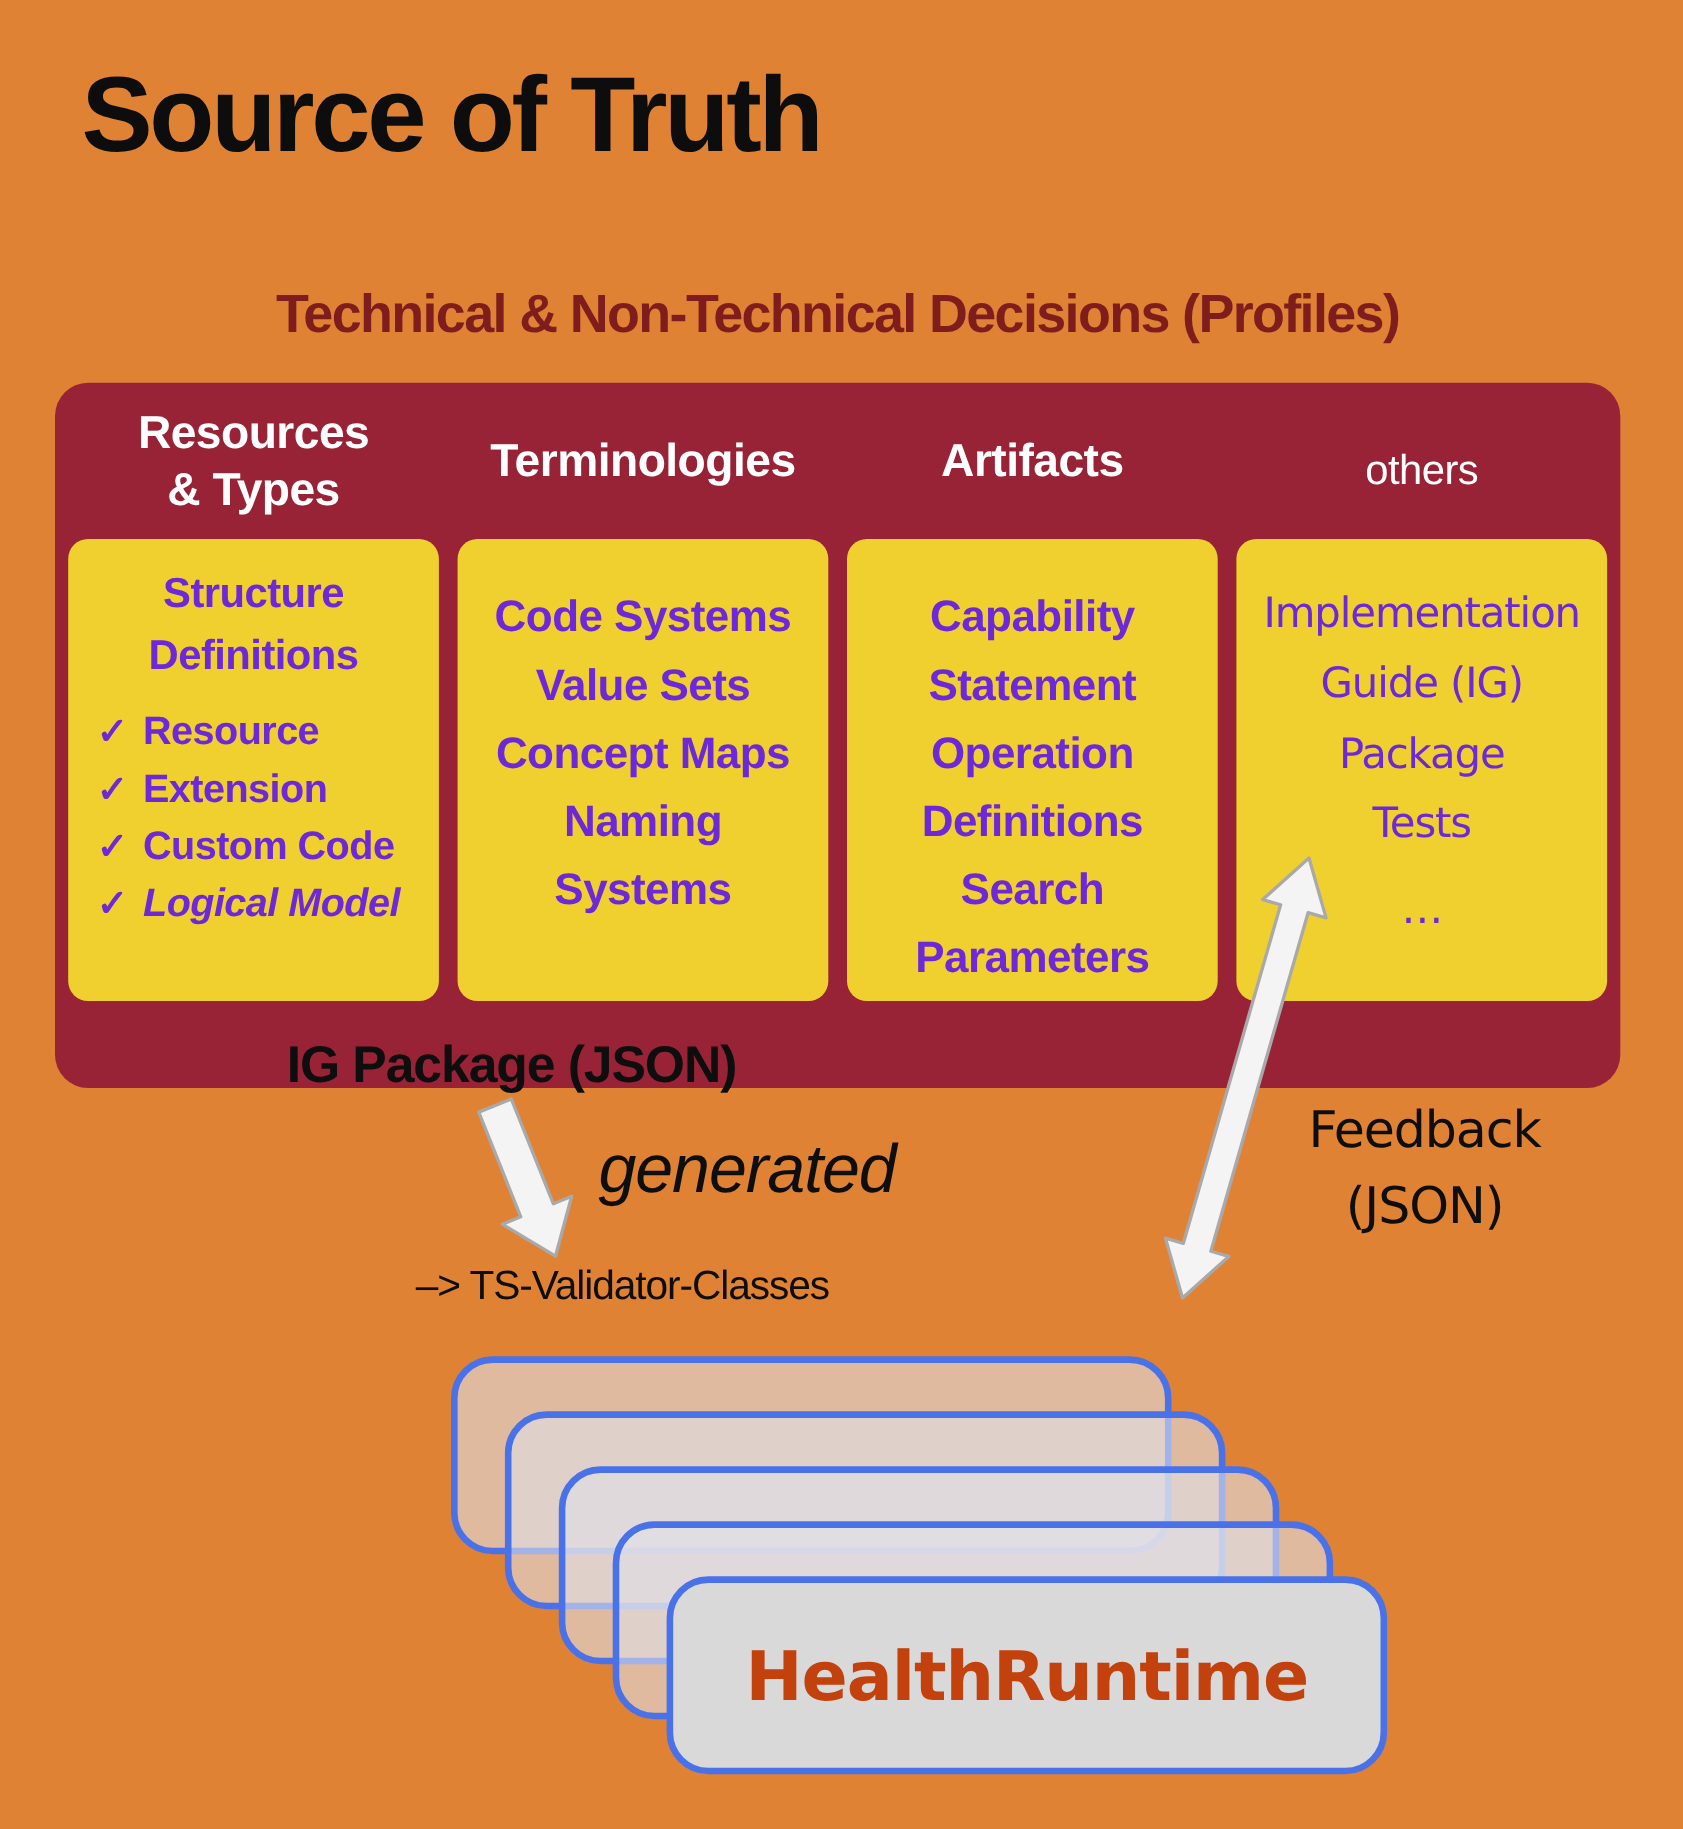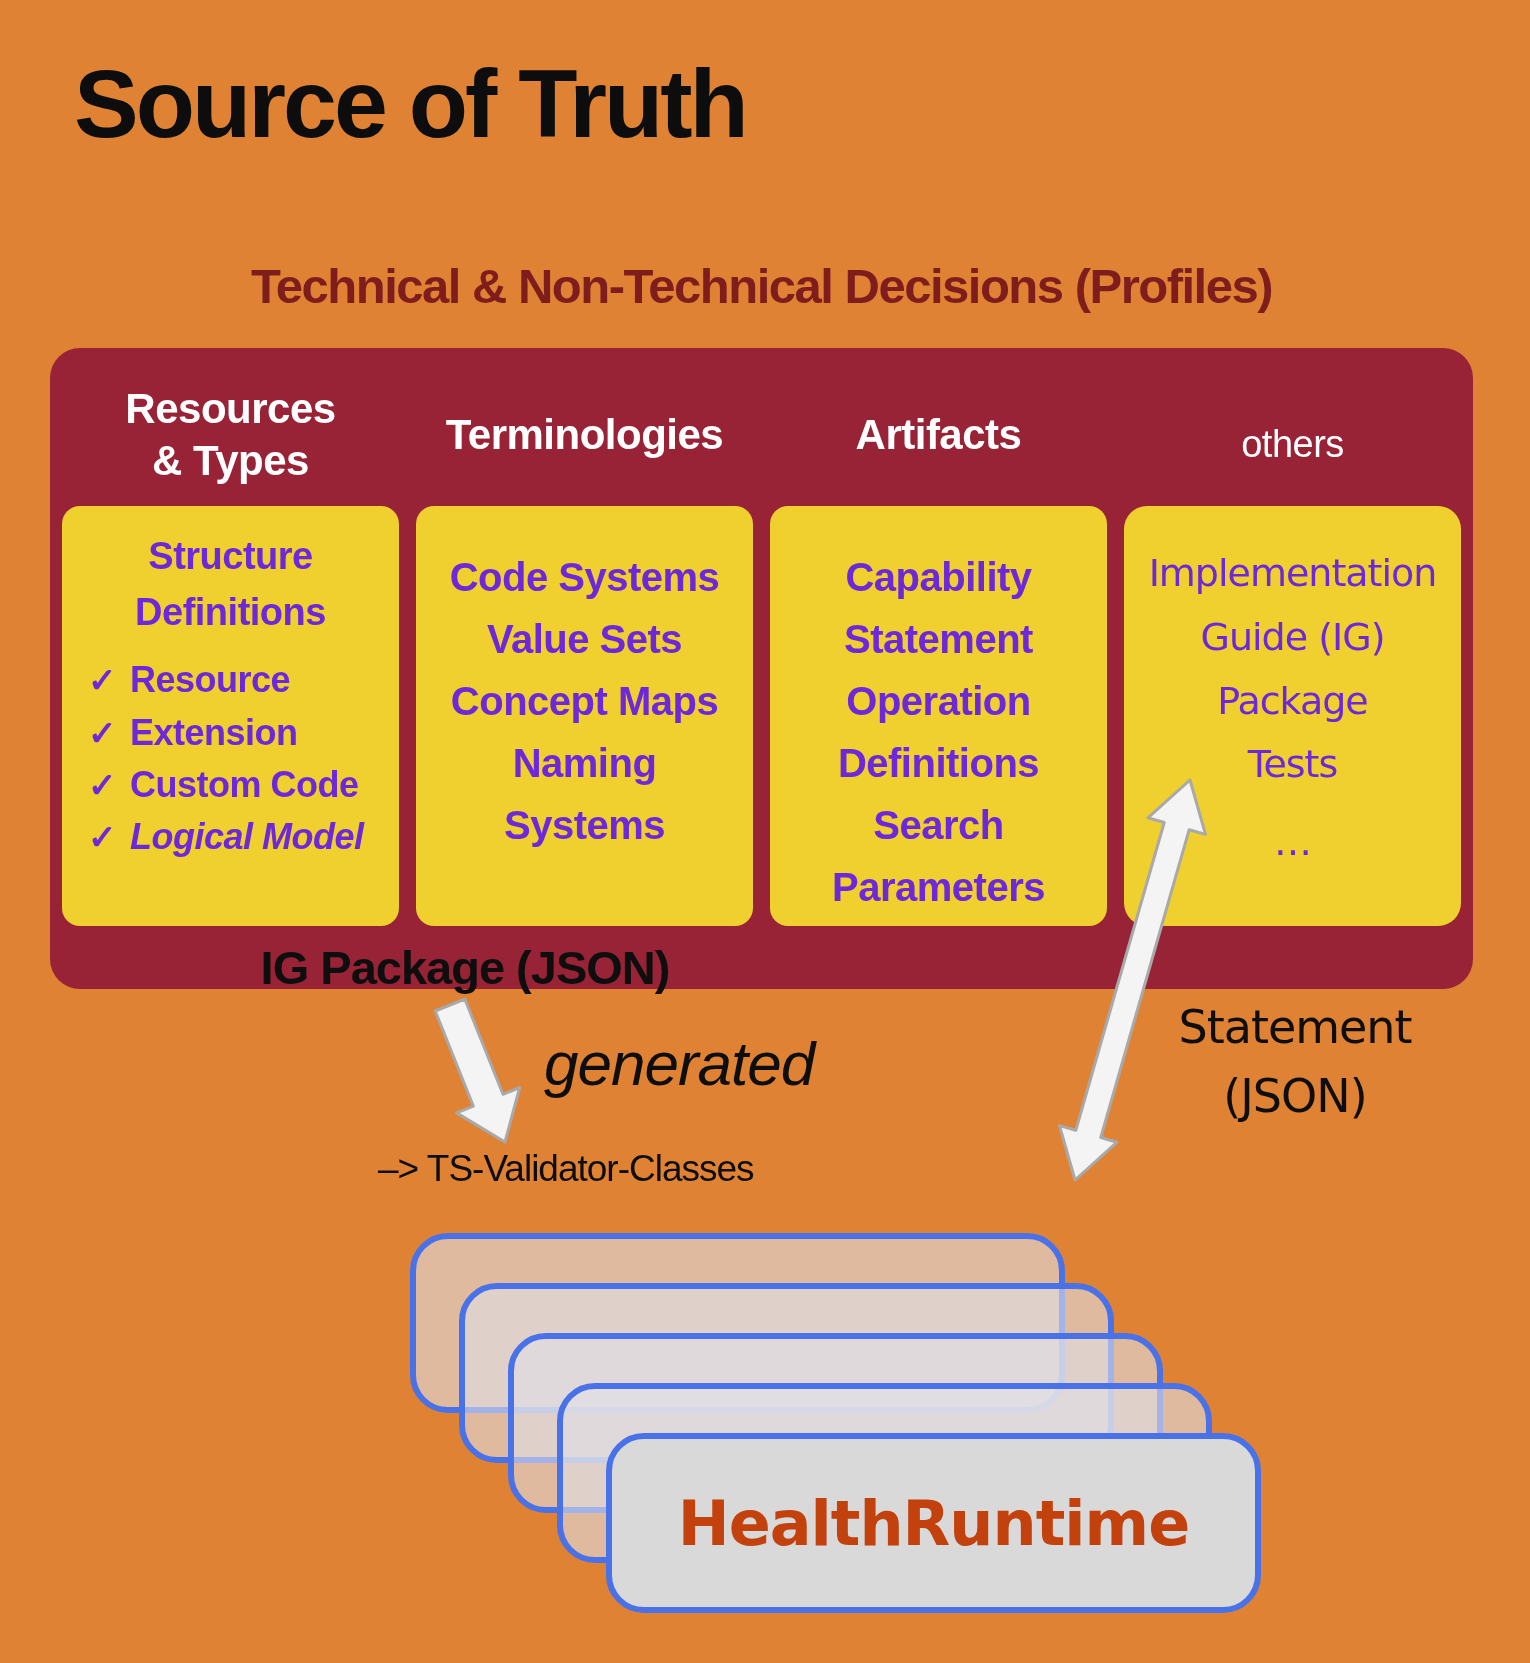--- a/index.html
+++ b/index.html
@@ -37,21 +37,21 @@
     position: absolute;
     left: 50px; top: 348px;
     width: 1423px; height: 641px;
     background: #992336;
     border-radius: 30px;
     box-sizing: border-box;
     display: grid;
     grid-template-columns: repeat(4, 1fr);
     grid-template-rows: 142px 420px;
     column-gap: 17px;
-    padding: 16px 12px;
+    padding: 0 12px;
   }
   .hdr {
     grid-row: 1;
     display: flex;
     flex-direction: column;
     align-items: center;
     justify-content: center;
     color: #FFFFFF;
     font-size: 42px;
     font-weight: 600;
@@ -69,21 +69,21 @@
     padding: 40px 14px 0 14px;
     overflow: hidden;
   }
   .card-line {
     font-size: 40px;
     font-weight: 600;
     line-height: 1.55;
     letter-spacing: -0.5px;
   }
   .card-line.narrow { max-width: 210px; margin: 0 auto; }
-  .card-alt { font-family: "DejaVu Sans", sans-serif; padding-top: 36px; border-radius: 23px; }
+  .card-alt { font-family: "DejaVu Sans", sans-serif; padding-top: 36px; }
   .card-alt .card-line { font-size: 38px; font-weight: 400; line-height: 1.68; letter-spacing: -1px; }
   .card-alt .dots { margin-top: 14px; }
 
   .card1 { padding-top: 22px; text-align: left; }
   .card-heading {
     text-align: center;
     font-size: 38px;
     font-weight: 600;
     line-height: 1.48;
     letter-spacing: -0.5px;
@@ -226,21 +226,21 @@
       <div class="card-line">Package</div>
       <div class="card-line">Tests</div>
       <div class="card-line dots">…</div>
     </div>
   </div>
 
   <div class="ig-package">IG Package (JSON)</div>
   <div class="generated">generated</div>
   <div class="ts-validator">–&gt; TS-Validator-Classes</div>
   <div class="feedback">
-    <div>Statement</div>
+    <div>Feedback</div>
     <div>(JSON)</div>
   </div>
 
   <div class="stackcard s1"></div>
   <div class="stackcard s2"></div>
   <div class="stackcard s3"></div>
   <div class="stackcard s4"></div>
   <div class="stackcard s5">
     <span class="runtime-label">HealthRuntime</span>
   </div>

